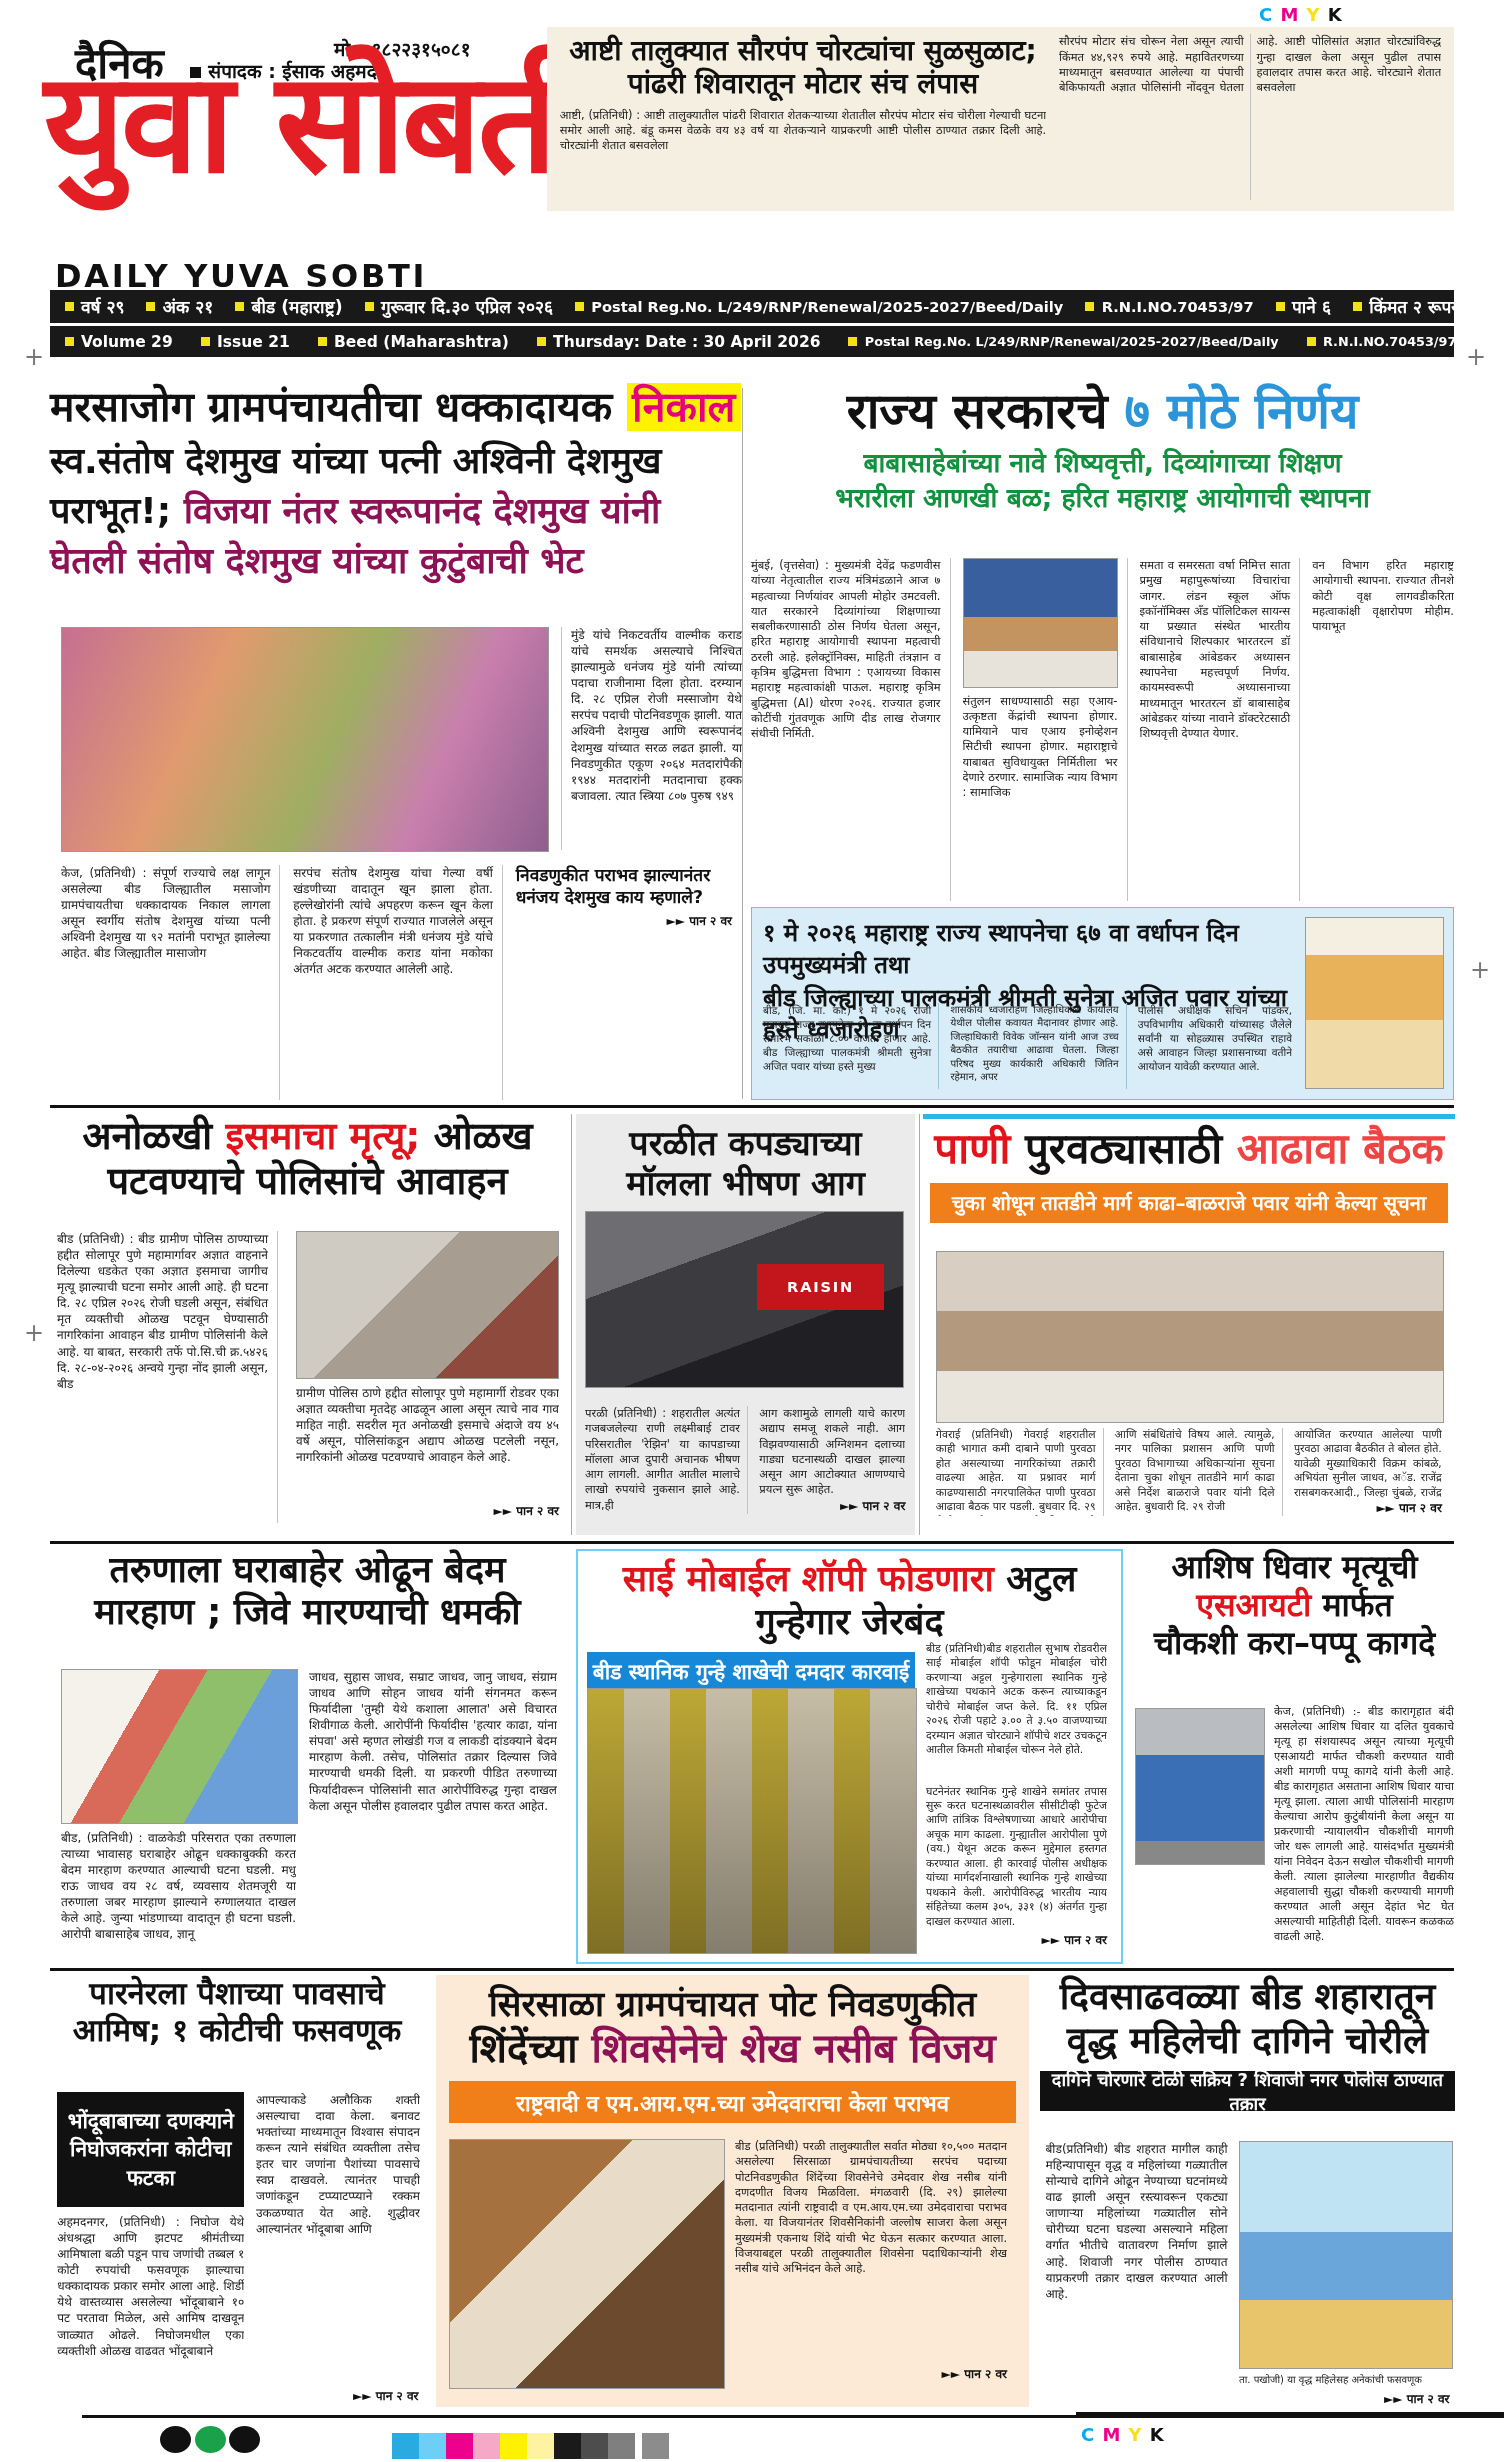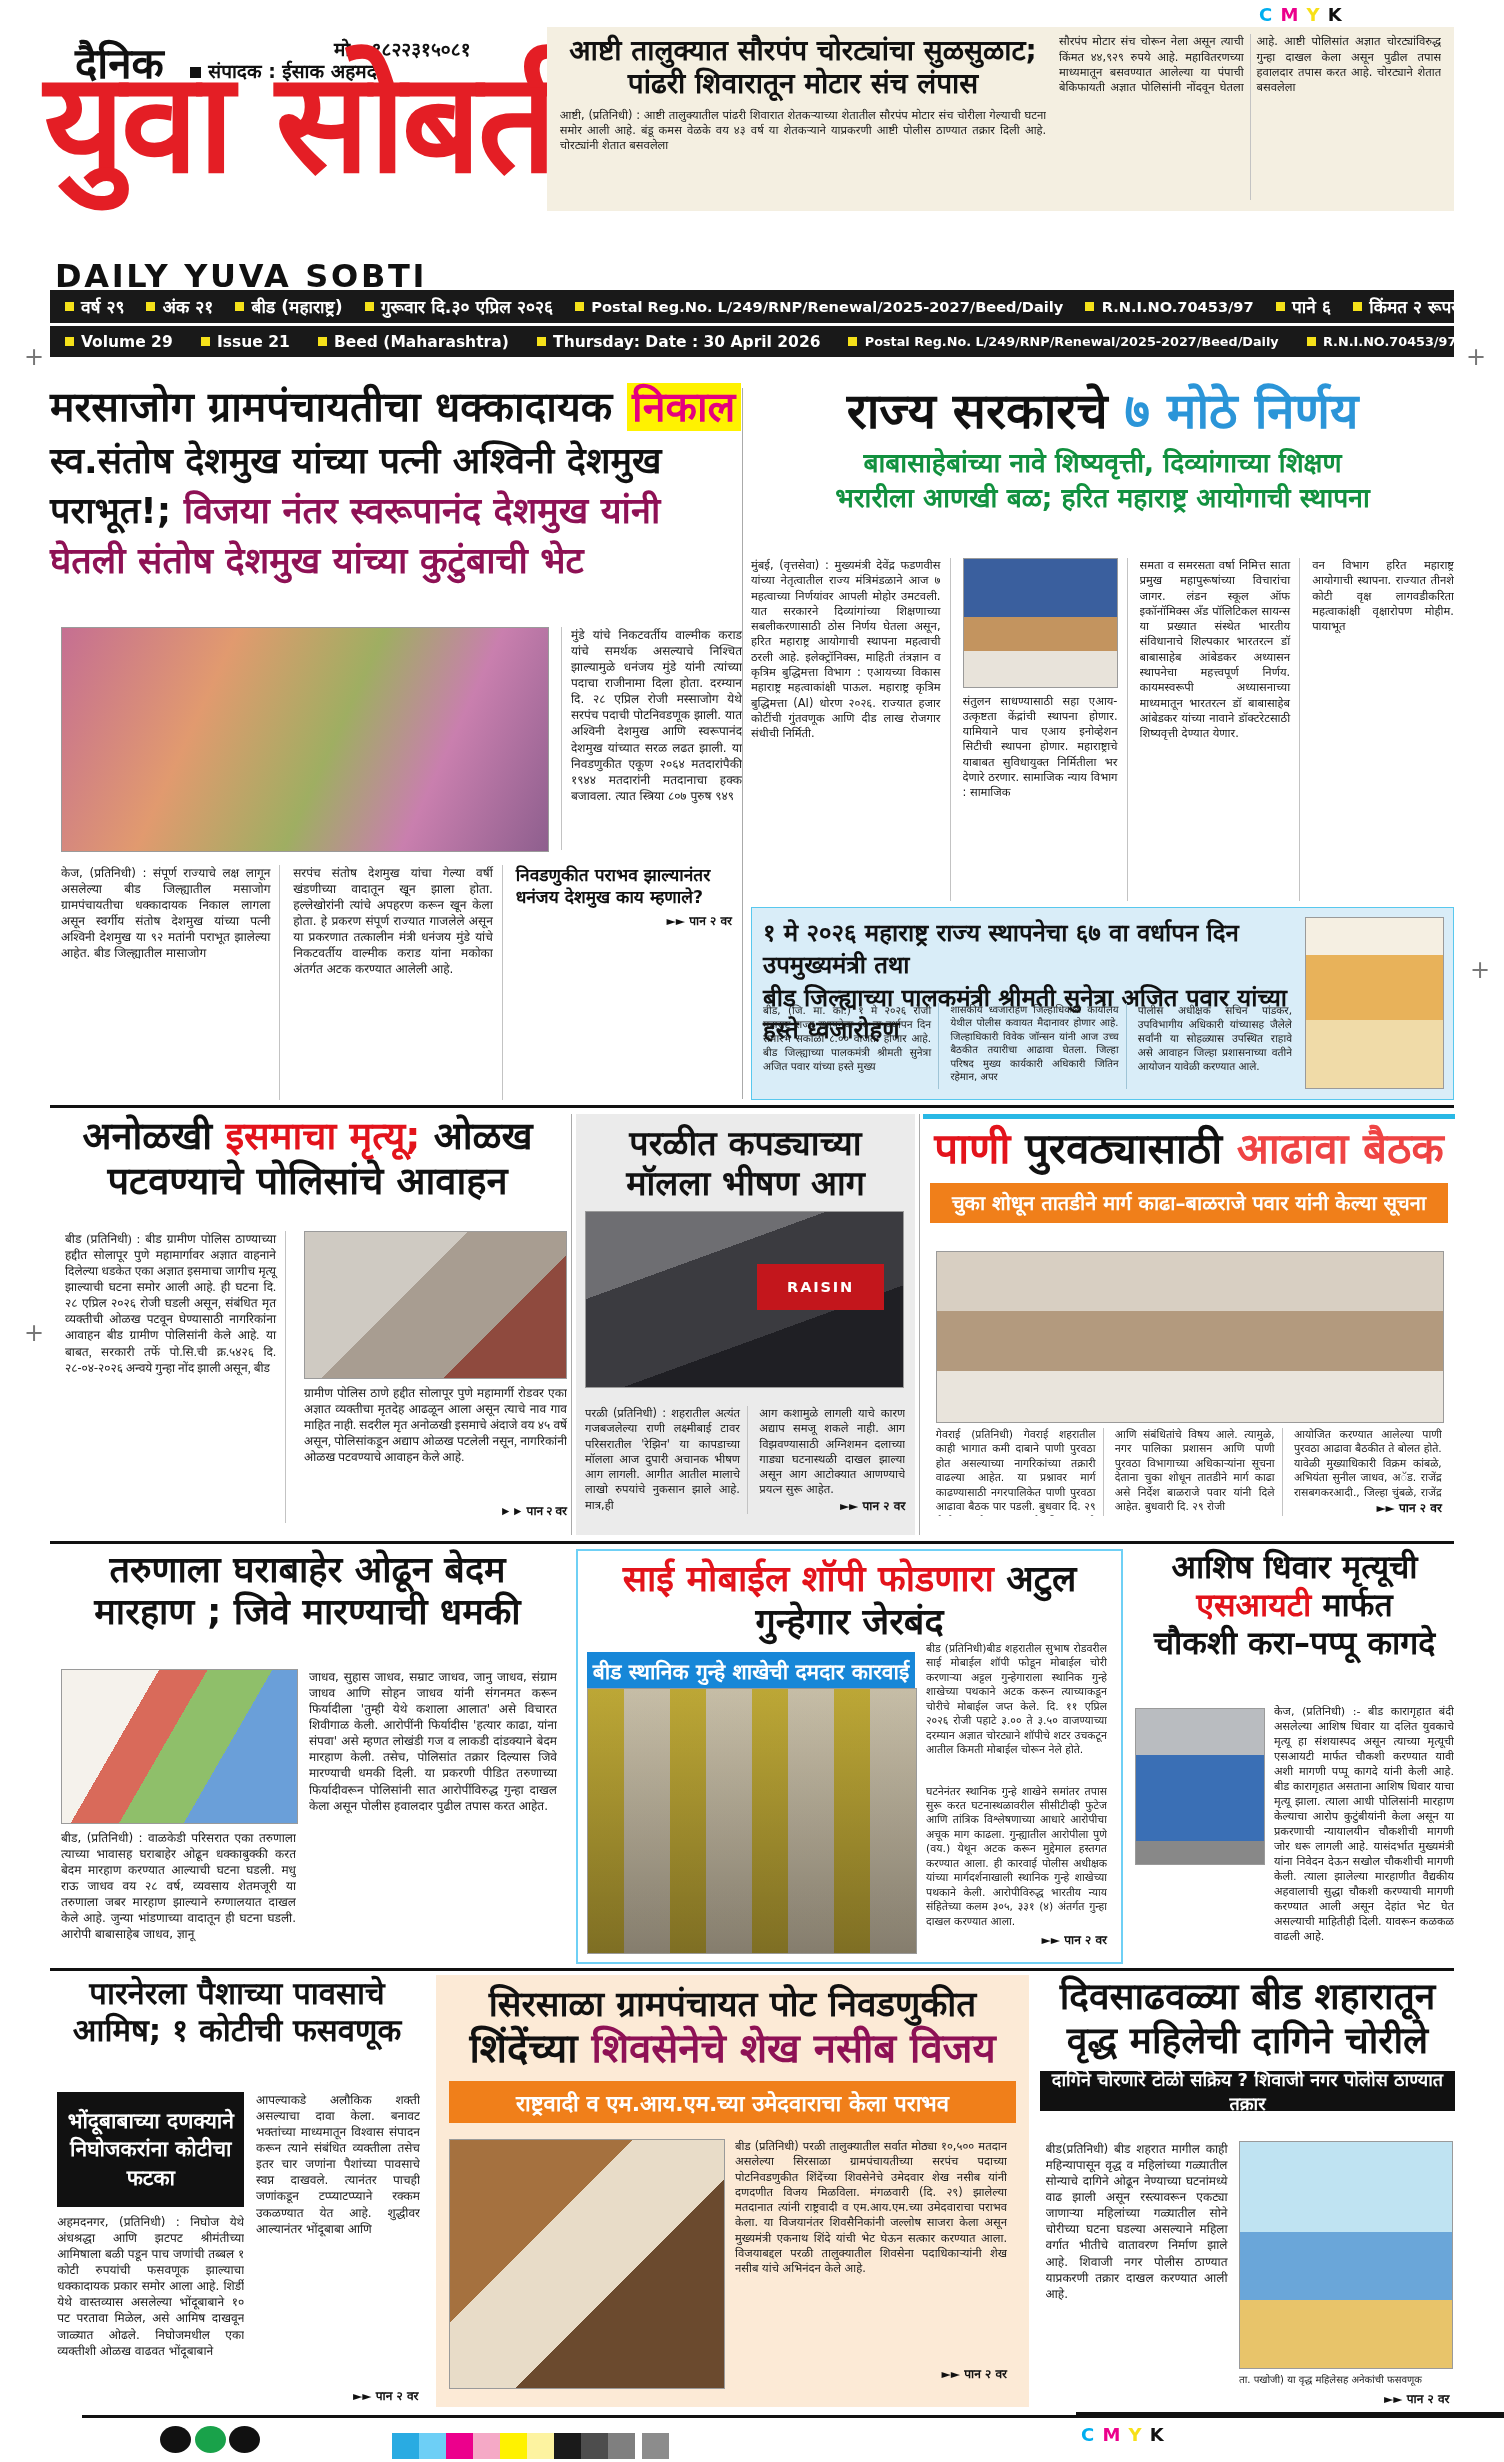--- a/index.html
+++ b/index.html
@@ -118,21 +118,21 @@
       <div class="body-txt" style="width:169px;font-size:10px;border-right:0.9px solid #9fc4d6;padding-right:7.3px;height:86px;">शासकीय ध्वजारोहण जिल्हाधिकारी कार्यालय येथील पोलीस कवायत मैदानावर होणार आहे. जिल्हाधिकारी विवेक जॉन्सन यांनी आज उच्च बैठकीत तयारीचा आढावा घेतला. जिल्हा परिषद मुख्य कार्यकारी अधिकारी जितिन रहेमान, अपर</div>
       <div class="body-txt" style="width:155px;font-size:10.5px;height:86px;">पोलीस अधीक्षक सचिन पांडकर, उपविभागीय अधिकारी यांच्यासह जैलेले सर्वांनी या सोहळ्यास उपस्थित राहावे असे आवाहन जिल्हा प्रशासनाच्या वतीने आयोजन यावेळी करण्यात आले.</div>
     </div>
   </div>
 
   <div class="hrule" style="left:50px;top:1105px;width:1404px;height:2.7px;"></div>
 
   <div class="abs" style="left:50px;top:1114px;width:515px;height:421px;">
     <div class="hl b ctr" style="font-size:38px;"><span>अनोळखी </span><span style="color:#e3131b;">इसमाचा मृत्यू;</span><span> ओळख</span></div>
     <div class="hl b ctr" style="font-size:38px;">पटवण्याचे पोलिसांचे आवाहन</div>
-    <div class="abs" style="left:15px;top:117px;width:502px;display:flex;gap:18px;font-family:Liberation Serif, serif;">
+    <div class="abs" style="left:7px;top:117px;width:502px;display:flex;gap:18px;">
       <div class="body-txt" style="width:226px;height:292px;border-right:0.9px solid #c3c3c3;padding-right:9px;">बीड (प्रतिनिधी) : बीड ग्रामीण पोलिस ठाण्याच्या हद्दीत सोलापूर पुणे महामार्गावर अज्ञात वाहनाने दिलेल्या धडकेत एका अज्ञात इसमाचा जागीच मृत्यू झाल्याची घटना समोर आली आहे. ही घटना दि. २८ एप्रिल २०२६ रोजी घडली असून, संबंधित मृत व्यक्तीची ओळख पटवून घेण्यासाठी नागरिकांना आवाहन बीड ग्रामीण पोलिसांनी केले आहे. या बाबत, सरकारी तर्फे पो.सि.ची क्र.५४२६ दि. २८-०४-२०२६ अन्वये गुन्हा नोंद झाली असून, बीड</div>
       <div style="width:263px;">
         <div class="photo" style="position:relative;width:261px;height:146px;background:linear-gradient(135deg,#cfcac2 0 40%,#a89d91 40% 70%,#8f4a3e 70% 100%);"></div>
         <div class="body-txt" style="margin-top:5.5px;height:117px;">ग्रामीण पोलिस ठाणे हद्दीत सोलापूर पुणे महामार्गी रोडवर एका अज्ञात व्यक्तीचा मृतदेह आढळून आला असून त्याचे नाव गाव माहित नाही. सदरील मृत अनोळखी इसमाचे अंदाजे वय ४५ वर्षे असून, पोलिसांकडून अद्याप ओळख पटलेली नसून, नागरिकांनी ओळख पटवण्याचे आवाहन केले आहे.</div>
         <div class="more">►► पान २ वर</div>
       </div>
     </div>
   </div>
 
   <div class="vrule" style="left:571px;top:1114px;height:421px;"></div>

